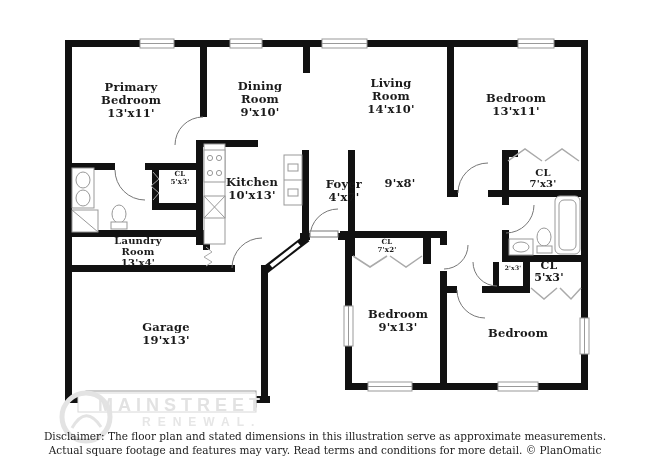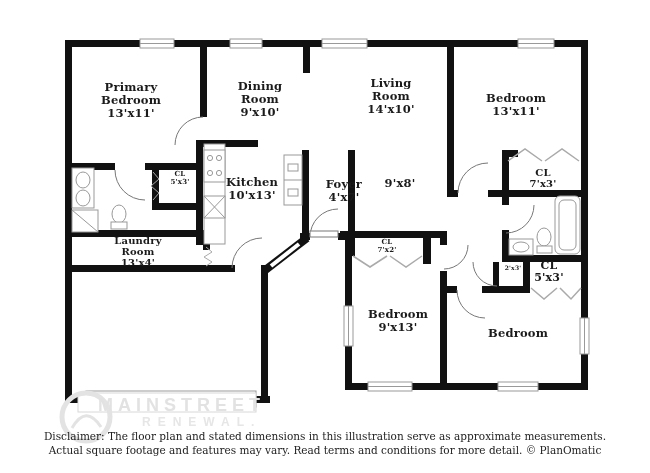--- a/index.html
+++ b/index.html
@@ -204,20 +204,24 @@
     <div class="dims">13'x4'</div>
   </div>
   <div class="rm sm" style="left:367px;top:238px;width:40px;">
     <div>CL</div>
     <div class="dims">7'x2'</div>
   </div>
   <div class="rm" style="left:348px;top:308px;width:100px;">
     <div>Bedroom</div>
     <div class="dims">9'x13'</div>
   </div>
+  <div class="rm" style="left:116px;top:321px;width:100px;">
+    <div>Garage</div>
+    <div class="dims">19'x13'</div>
+  </div>
   <div class="rm" style="left:468px;top:327px;width:100px;">
     <div>Bedroom</div>
   </div>
   <div class="rm xs" style="left:498px;top:265px;width:30px;">
     <div class="dims">2'x3'</div>
   </div>
   <div class="rm" style="left:519px;top:260px;width:60px;font-size:11px;">
     <div>CL</div>
     <div class="dims">5'x3'</div>
   </div>

